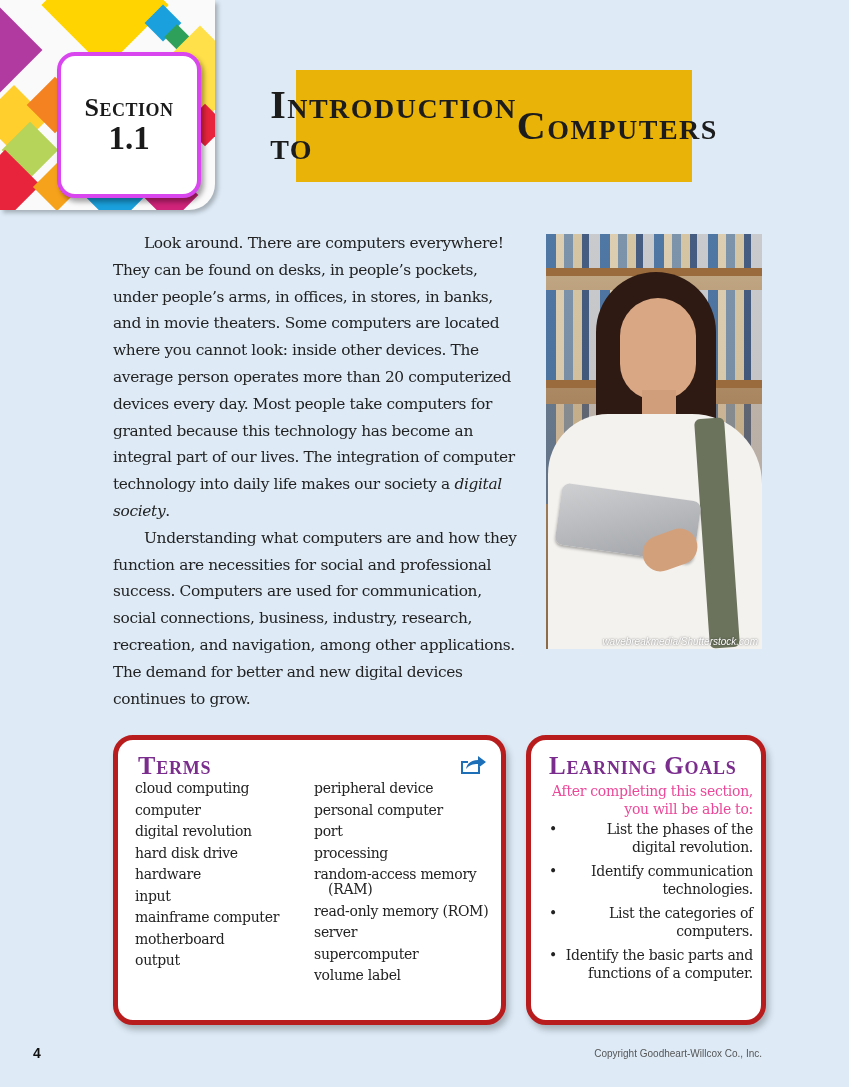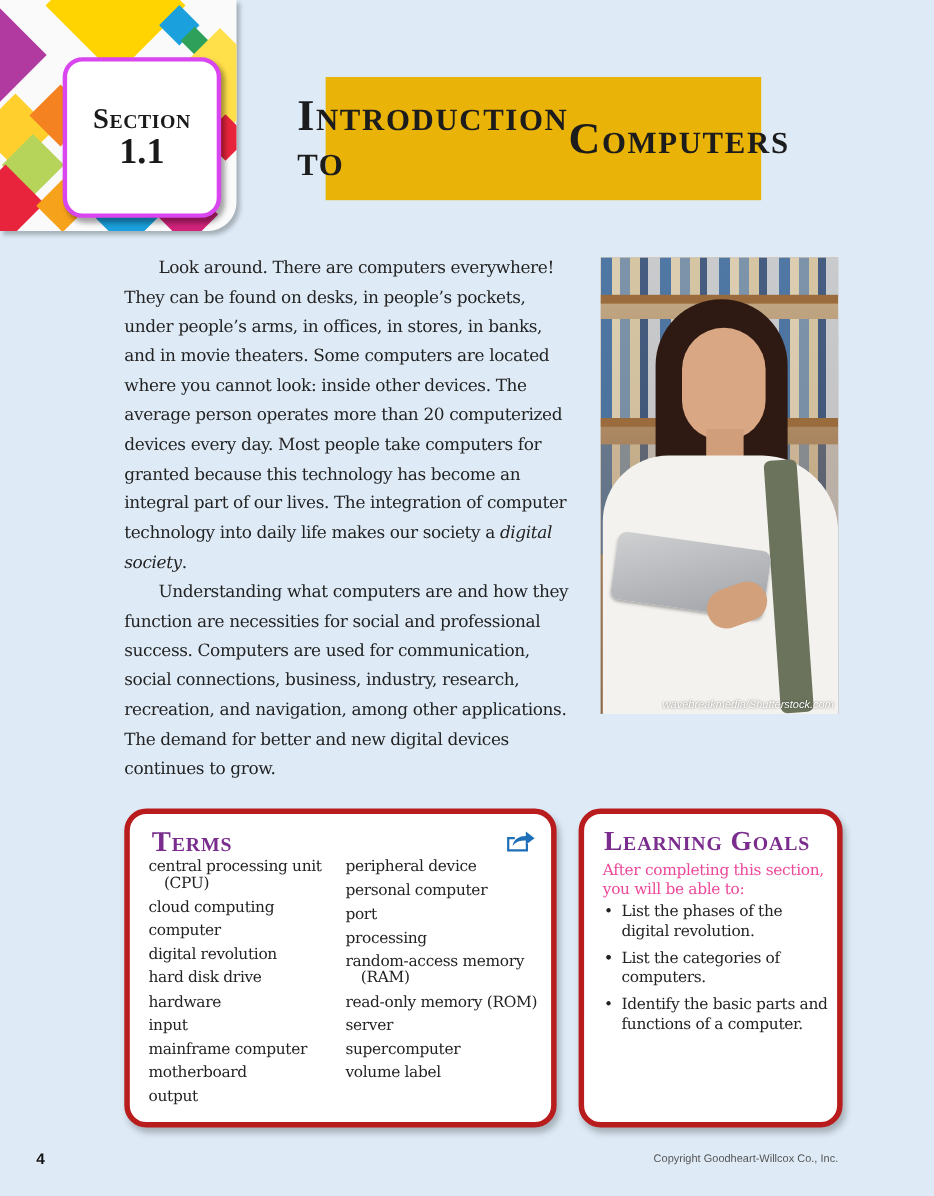--- a/index.html
+++ b/index.html
@@ -70,21 +70,21 @@
     .hand { position:absolute; left:96px; top:298px; width:56px; height:36px; background:#d3a07c; border-radius:18px; transform:rotate(-20deg); }
     .credit {
       position:absolute; right:4px; bottom:2px; font-family:"Liberation Sans", sans-serif;
       font-style:italic; font-size:10px; color:#ffffff; text-shadow:0 0 2px rgba(0,0,0,0.6);
     }
     .card {
       position:absolute; background:#fff; border:5px solid #b91c1c; border-radius:20px;
       box-shadow:3px 5px 6px rgba(0,0,0,0.25);
     }
     .terms-card { left:113px; top:735px; width:383px; height:280px; }
-    .goals-card { left:526px; top:735px; width:230px; height:280px; }
+    .goals-card { left:526px; top:735px; width:230px; height:280px;text-align:right; }
     .card-title {
       position:absolute; font-family:"Liberation Serif", serif; font-weight:bold;
       font-variant:small-caps; color:#7b2d8e; font-size:26px; letter-spacing:0.8px; line-height:1;
     }
     .terms-card .card-title { left:20px; top:13px; }
     .goals-card .card-title { left:18px; top:13px; font-size:25px; }
     .share-icon { position:absolute; right:14px; top:13px; width:28px; height:22px; }
     .terms-col { position:absolute; top:41px; list-style:none; margin:0; padding:0;
       font-family:"DejaVu Serif", serif; font-size:14px; color:#222; letter-spacing:-0.3px; }
     .terms-col li { line-height:15px; margin-bottom:6.5px; padding-left:14px; text-indent:-14px; }
@@ -151,21 +151,20 @@
   <div class="credit">wavebreakmedia/Shutterstock.com</div>
 </div>
 
 <div class="card terms-card">
   <div class="card-title">Terms</div>
   <svg class="share-icon" viewBox="0 0 28 22">
     <path d="M2 8 H9 V10 H4 V19 H19 V14 H21 V21 H2 Z" fill="#1d6fb8"></path>
     <path d="M7 16 C8 10 13 7 19 7 V3 L27 9 L19 15 V11 C14 11 10 12 7 16 Z" fill="#1d6fb8"></path>
   </svg>
   <ul class="terms-col left">
-    <li>central processing unit (CPU)</li>
     <li>cloud computing</li>
     <li>computer</li>
     <li>digital revolution</li>
     <li>hard disk drive</li>
     <li>hardware</li>
     <li>input</li>
     <li>mainframe computer</li>
     <li>motherboard</li>
     <li>output</li>
   </ul>
@@ -180,20 +179,20 @@
     <li>supercomputer</li>
     <li>volume label</li>
   </ul>
 </div>
 
 <div class="card goals-card">
   <div class="card-title">Learning Goals</div>
   <div class="goals-intro">After completing this section, you will be able to:</div>
   <ul class="goals-list">
     <li><span class="bullet">•</span><span>List the phases of the digital revolution.</span></li>
-    <li><span class="bullet">•</span></li>
+    <li><span class="bullet">•</span><span>Identify communication technologies.</span></li>
     <li><span class="bullet">•</span><span>List the categories of computers.</span></li>
     <li><span class="bullet">•</span><span>Identify the basic parts and functions of a computer.</span></li>
   </ul>
 </div>
 
 <div class="page-number">4</div>
 <div class="copyright">Copyright Goodheart-Willcox Co., Inc.</div>
 
 </body></html>

